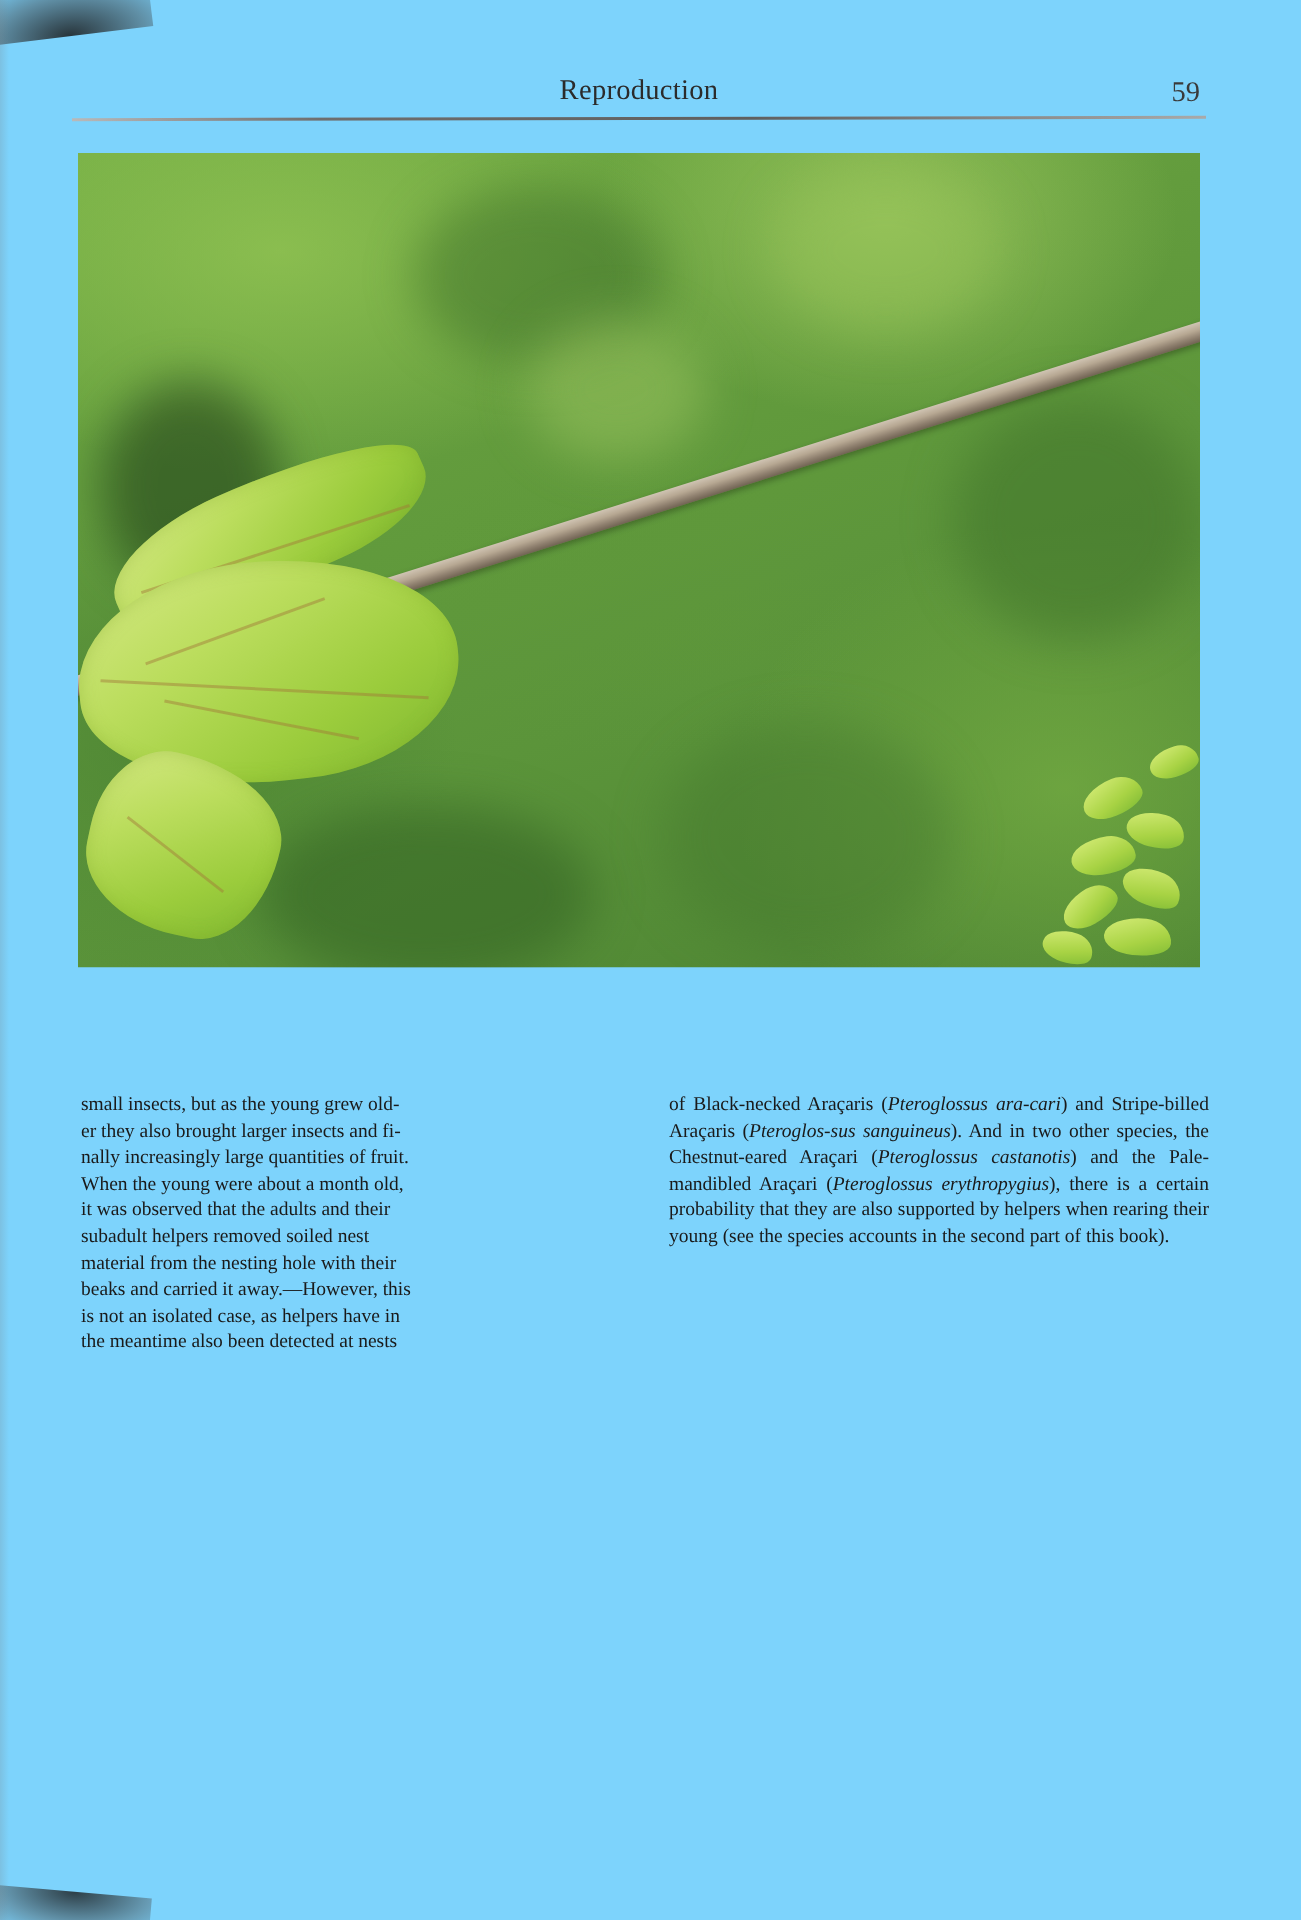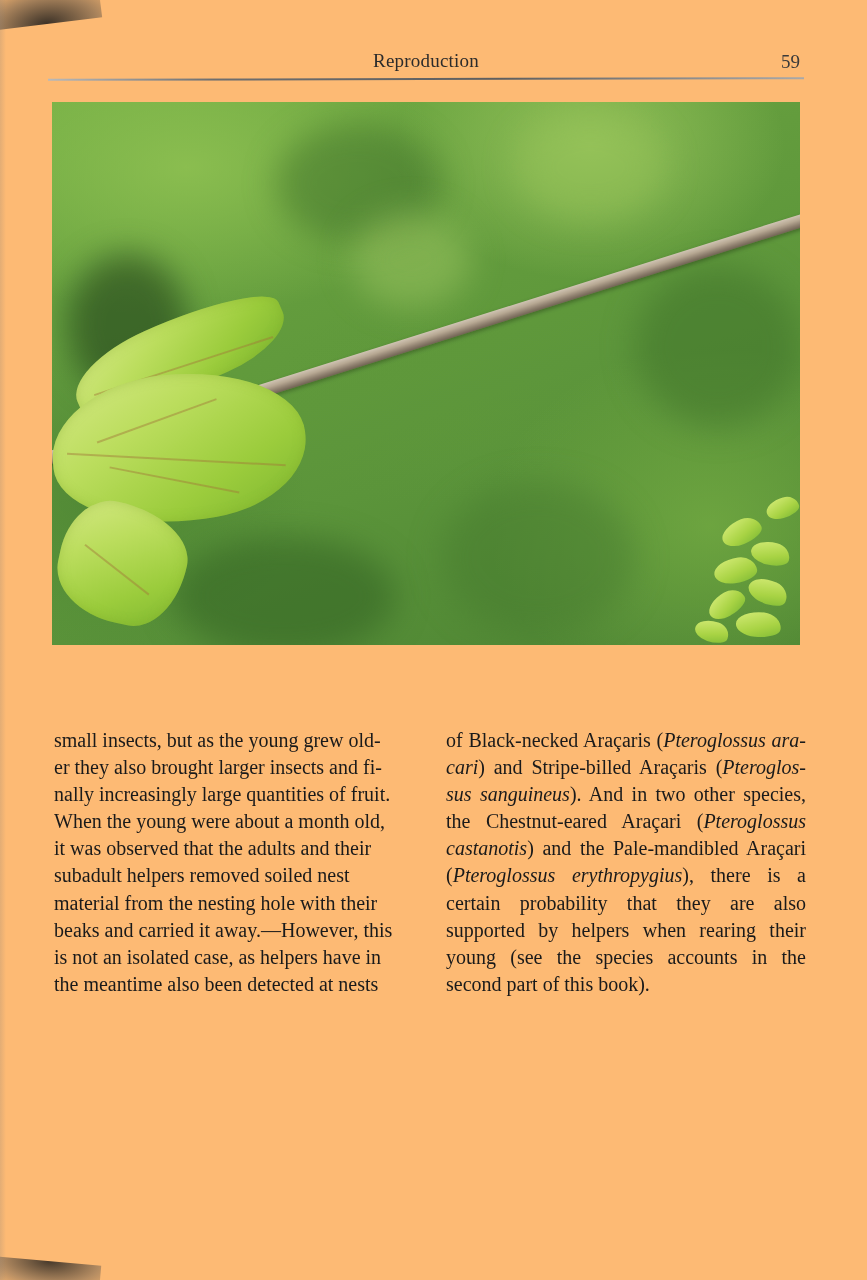--- a/index.html
+++ b/index.html
@@ -8,21 +8,21 @@
     background: #ffffff;
   }
   body {
     font-family: "Liberation Serif", "DejaVu Serif", serif;
   }
 
   .page {
     position: relative;
     width: 867px;
     height: 1280px;
-    background: #fdba74;
+    background: #7dd3fc;
     overflow: hidden;
   }
 
   
   .scan-shadow-tl {
     position: absolute;
     top: -18px; left: -40px;
     width: 140px; height: 44px;
     background: radial-gradient(ellipse at 60% 100%, rgba(25,25,25,0.85) 0%, rgba(60,60,60,0.45) 42%, rgba(255,255,255,0) 72%);
     transform: rotate(-7deg);
@@ -226,21 +226,21 @@
   .body-cols {
     position: absolute;
     top: 727px;
     left: 54px;
     width: 752px;
     display: flex;
     gap: 32px;
   }
   .col {
     width: 360px;
-    font-size: 20px;
+    font-size: 13px;
     line-height: 1.355;
     color: #1a1a1a;
     text-align: justify;
     hyphens: none;
   }
   .col p { margin: 0; }
   .sci { font-style: italic; }
 </style>
 </head>
 <body>

